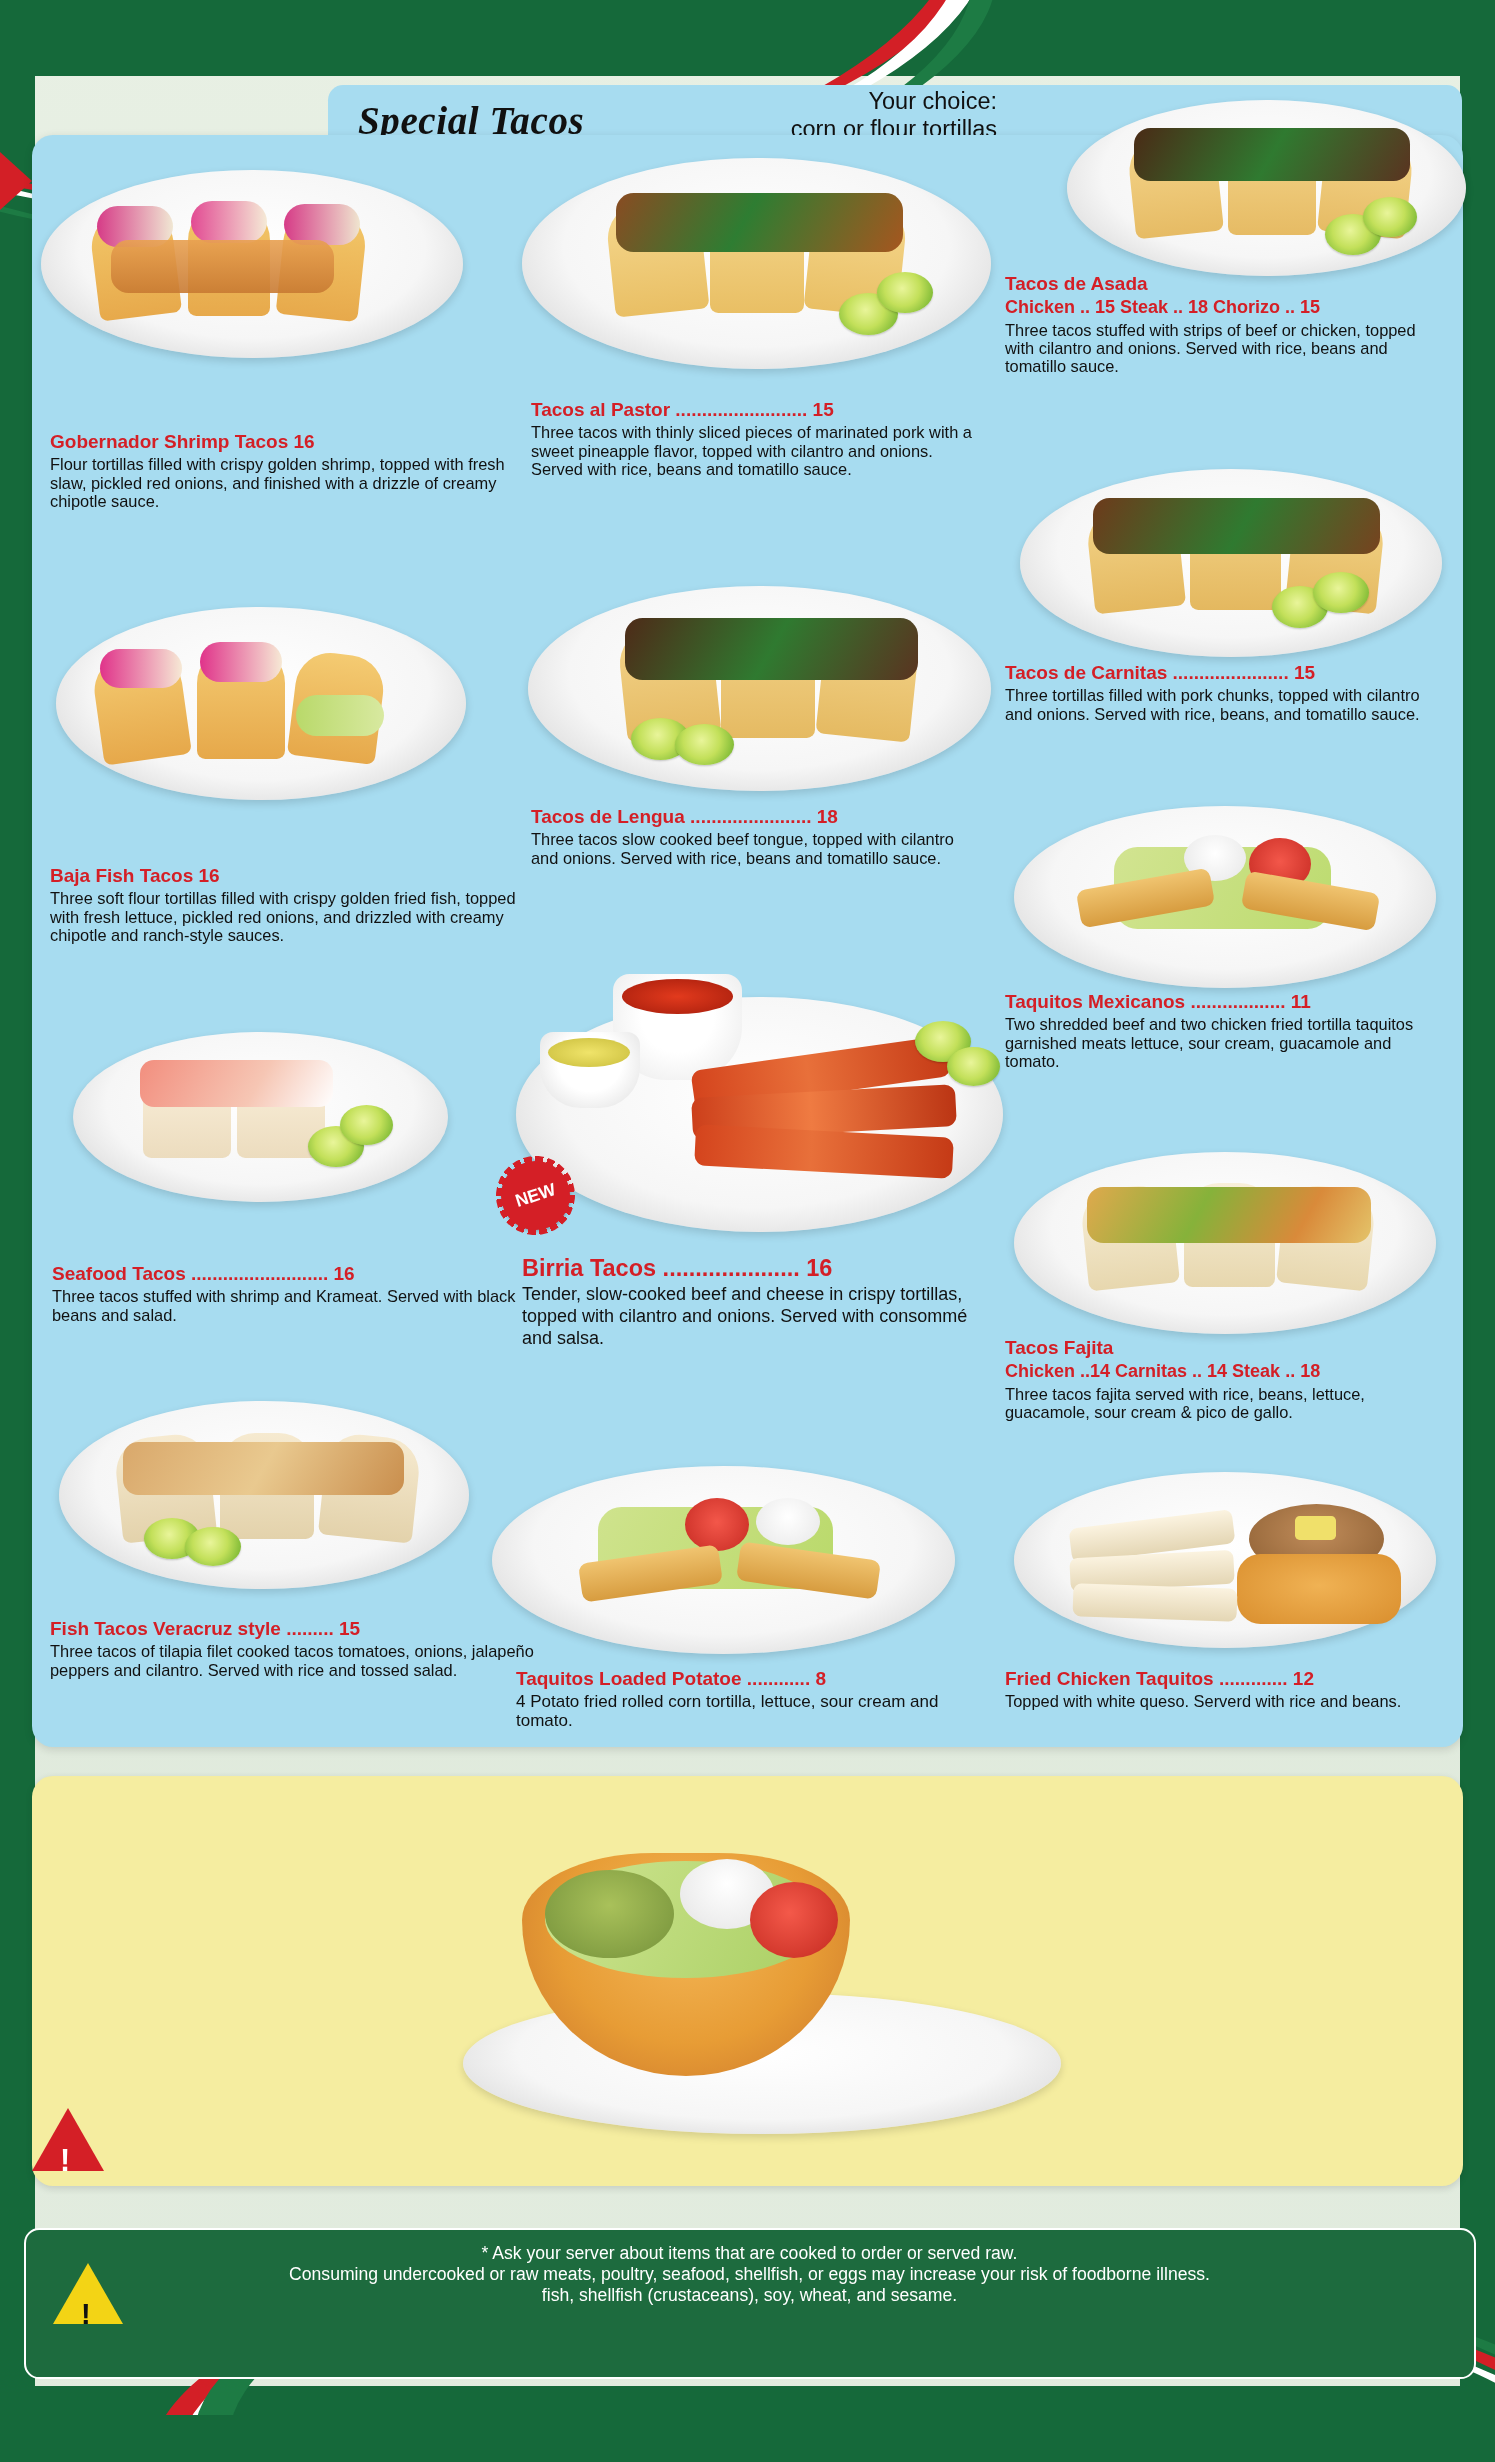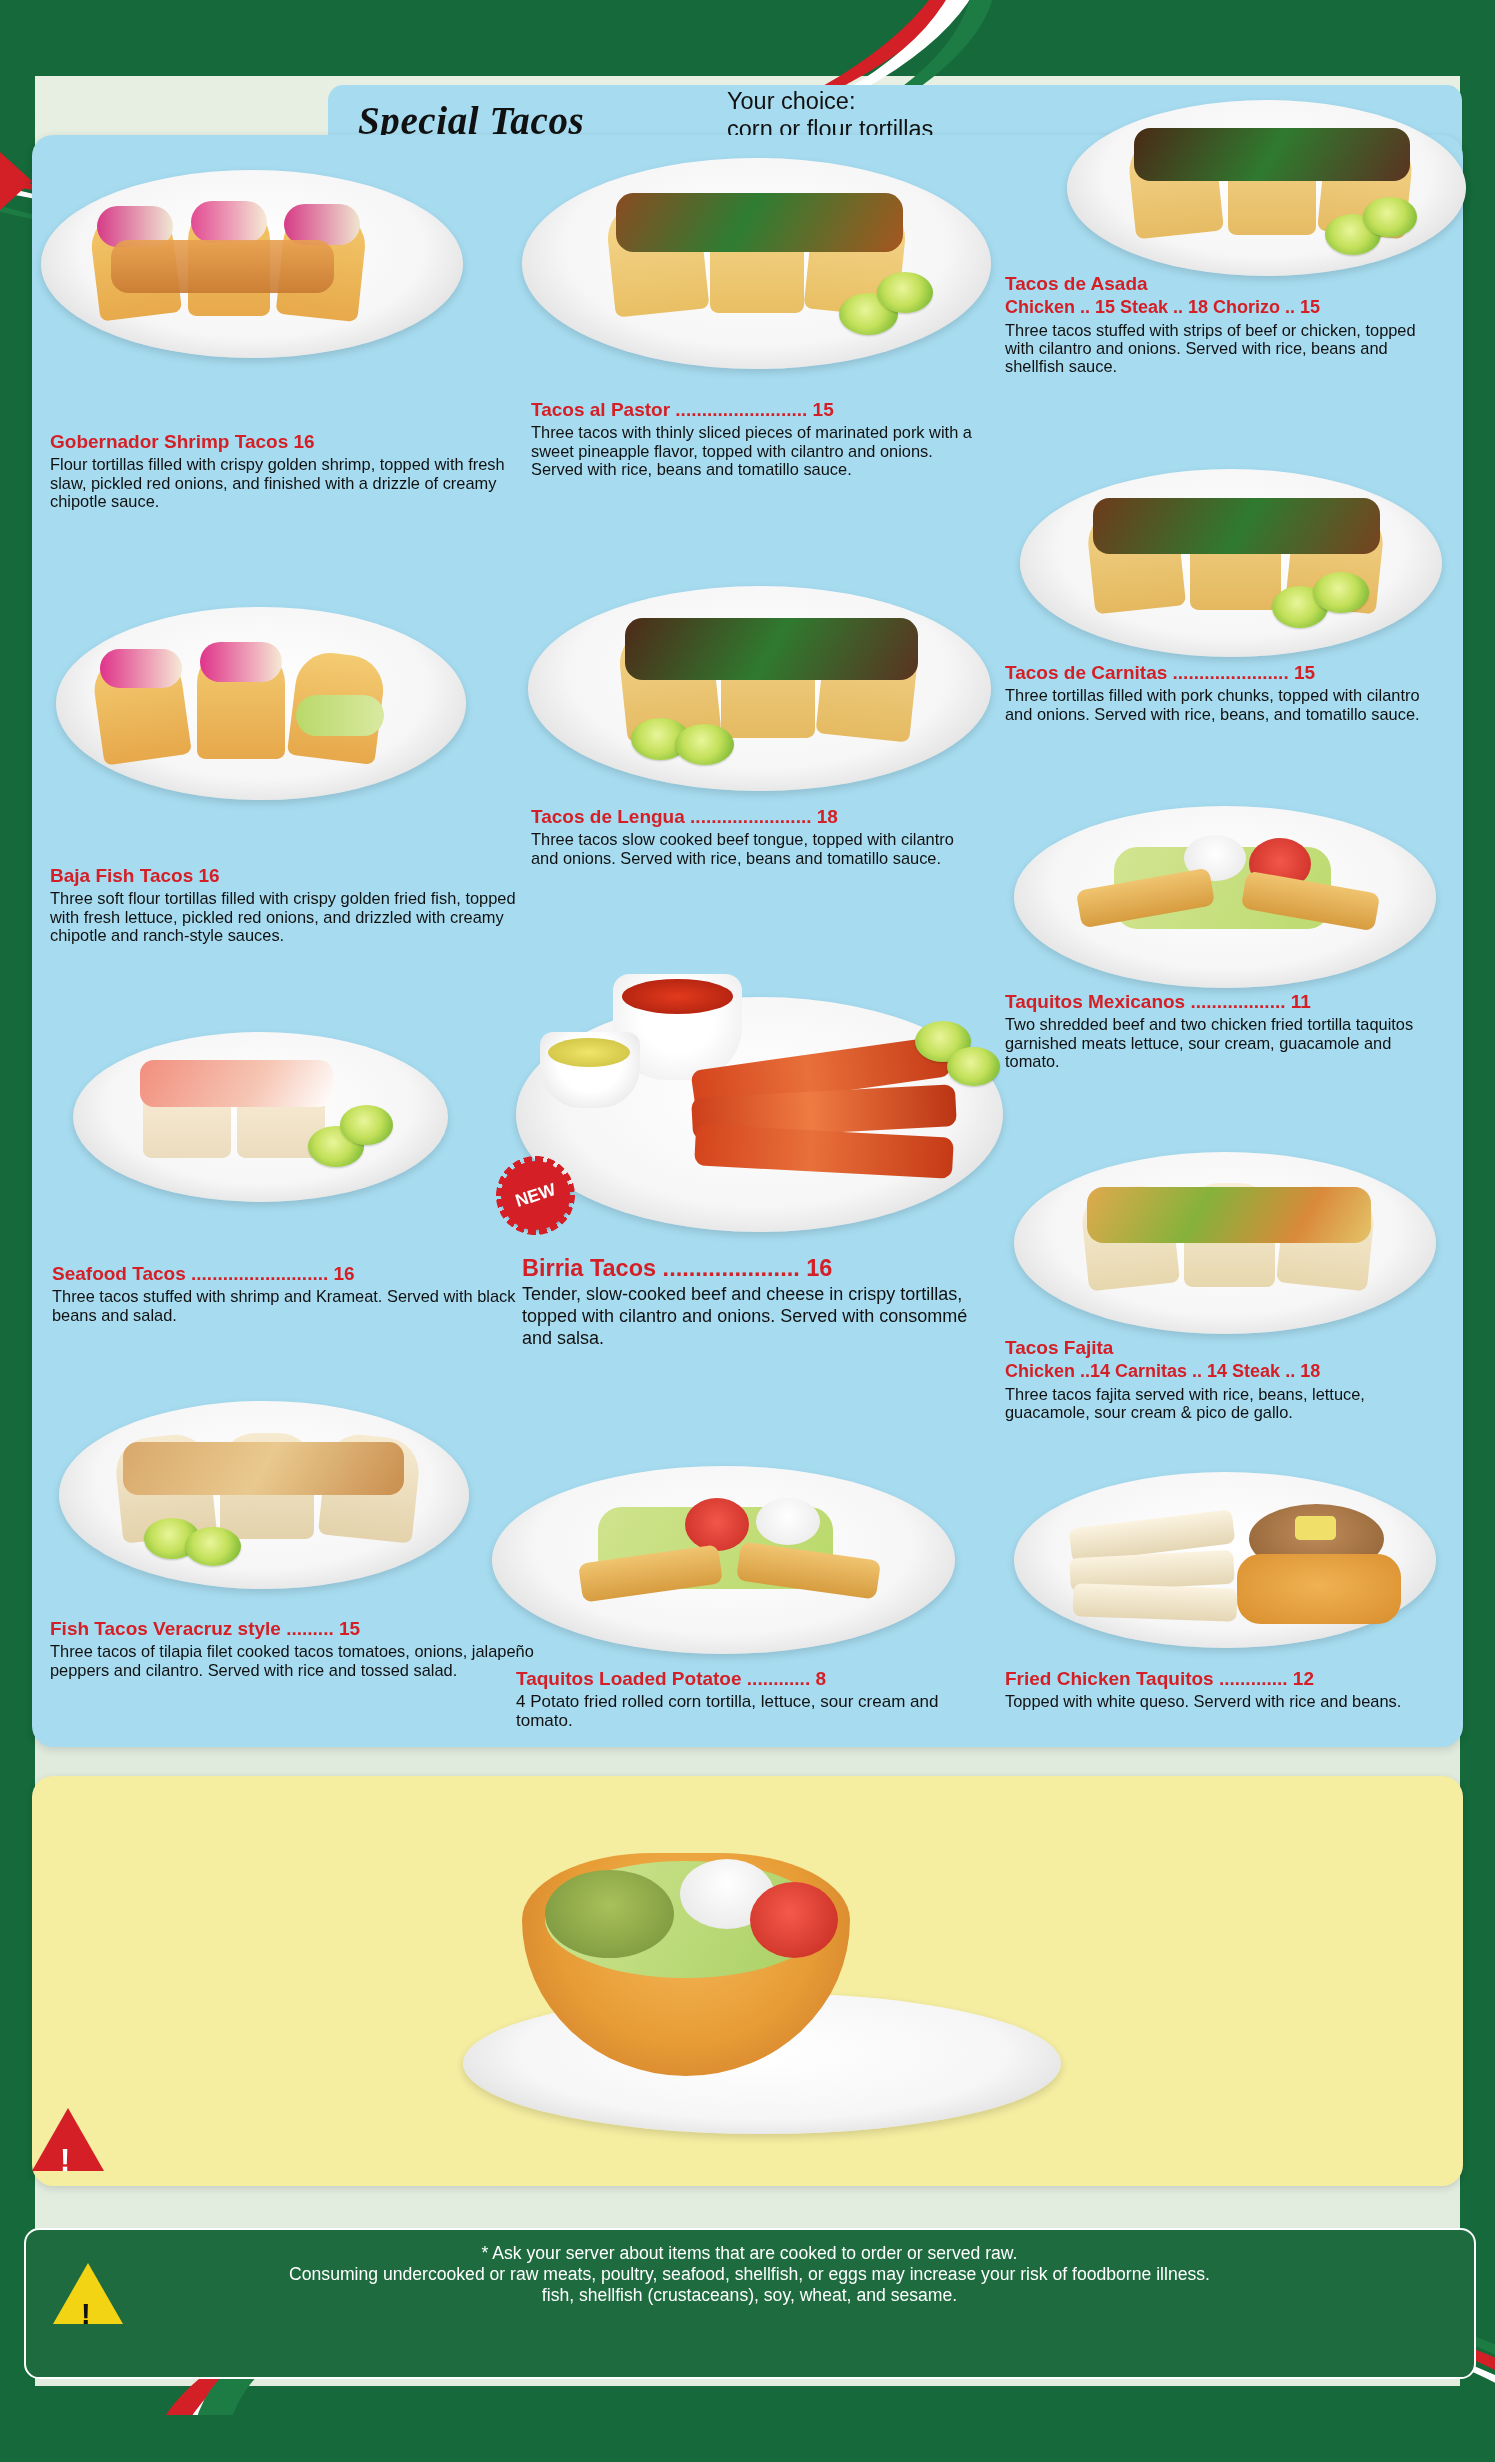--- a/index.html
+++ b/index.html
@@ -93,21 +93,21 @@
     position:absolute; left:358px; top:98px;
     font-family:"Liberation Serif", serif;
     font-style:italic;
     font-weight:bold;
     font-size:39px;
     color:#111;
     letter-spacing:0.6px;
   }
   .header-choice{
     position:absolute; left:727px; top:88px;
-    font-size:23.5px; color:#111; line-height:1.18; text-align:left; width:270px;
+    font-size:23.5px; color:#111; line-height:1.18; text-align:right; width:270px;
   }
 
   
   .item{ position:absolute; }
   .item .title{
     color:#d41f26; font-weight:bold; font-size:19px; line-height:1.15;
     margin:0 0 2.3px 0;
   }
   .item .title2{
     color:#d41f26; font-weight:bold; font-size:18px; line-height:1.18;
@@ -356,21 +356,21 @@
   <div class="taco" style="left:64px;top:35px;width:88px;height:100px;background:linear-gradient(180deg,#f5d68c,#e6bb64);transform:rotate(-6deg);"></div>
   <div class="taco" style="left:161px;top:30.5px;width:88px;height:104px;background:linear-gradient(180deg,#f5d68c,#e6bb64);"></div>
   <div class="taco" style="left:255px;top:35px;width:88px;height:100px;background:linear-gradient(180deg,#f5d68c,#e6bb64);transform:rotate(6deg);"></div>
   <div class="food" style="left:67px;top:28px;width:276px;height:53px;background:linear-gradient(120deg,#4a2a16,#2f7a30 50%,#5a3320);border-radius:16.4px;"></div>
   <div class="lime" style="left:258px;top:114px;width:56px;height:41px;"></div>
   <div class="lime" style="left:296px;top:97px;width:54px;height:40px;"></div>
 </div>
 <div class="item" style="left:1005px;top:273px;width:434px;">
   <div class="title">Tacos de Asada</div>
   <div class="title2">Chicken .. 15 Steak .. 18 Chorizo .. 15</div>
-  <div class="desc">Three tacos stuffed with strips of beef or chicken, topped with cilantro and onions. Served with rice, beans and shellfish sauce.</div>
+  <div class="desc">Three tacos stuffed with strips of beef or chicken, topped with cilantro and onions. Served with rice, beans and tomatillo sauce.</div>
 </div>
 
 <div class="plate" style="left:1020px;top:469px;width:422px;height:188px;">
   <div class="taco" style="left:70px;top:38px;width:91px;height:103px;background:linear-gradient(180deg,#f3d489,#e4b85f);transform:rotate(-6deg);"></div>
   <div class="taco" style="left:170px;top:33px;width:91px;height:108px;background:linear-gradient(180deg,#f3d489,#e4b85f);"></div>
   <div class="taco" style="left:270px;top:38px;width:91px;height:103px;background:linear-gradient(180deg,#f3d489,#e4b85f);transform:rotate(6deg);"></div>
   <div class="food" style="left:73px;top:29px;width:287px;height:56px;background:linear-gradient(120deg,#6d3a1b,#2f7a30 52%,#77421f);border-radius:16.4px;"></div>
   <div class="lime" style="left:252px;top:117px;width:56px;height:42px;"></div>
   <div class="lime" style="left:293px;top:103px;width:56px;height:41px;"></div>
 </div>

